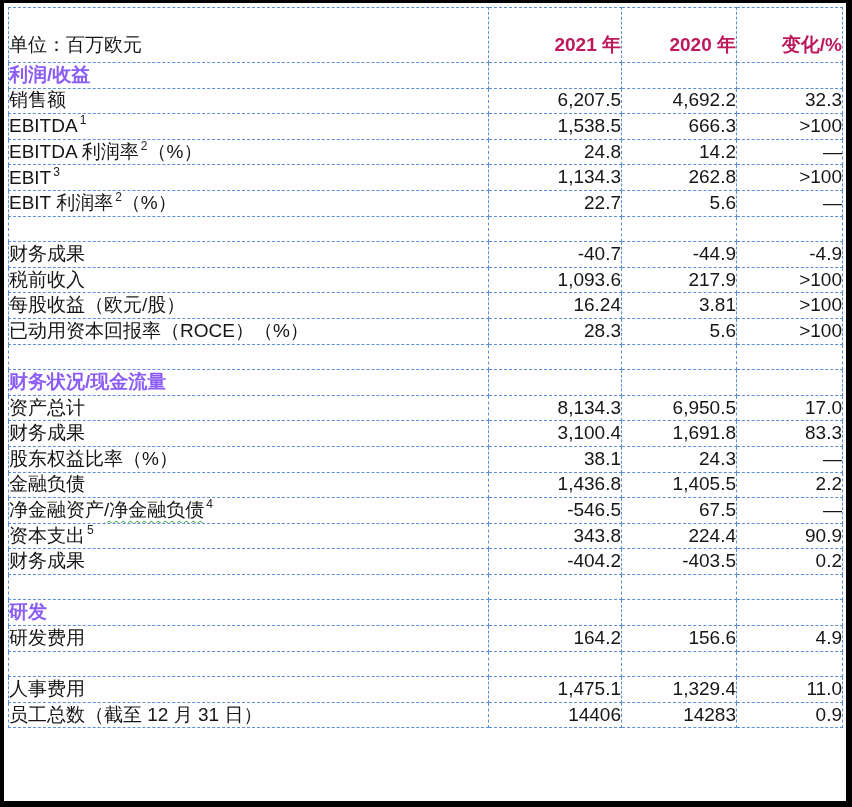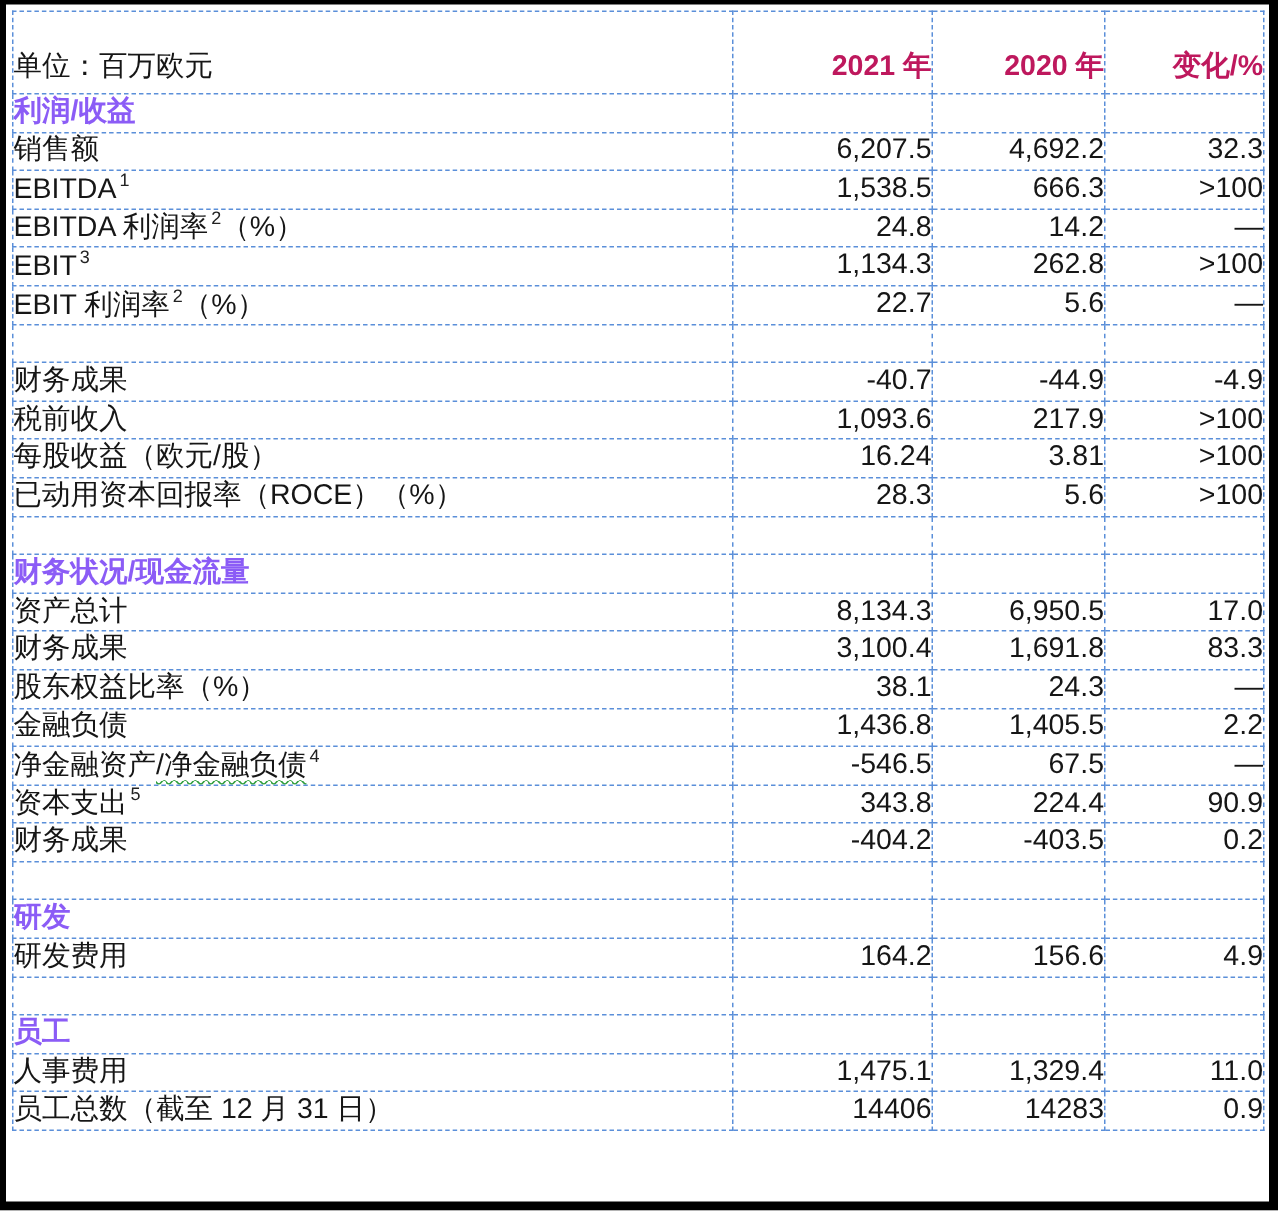--- a/index.html
+++ b/index.html
@@ -218,26 +218,20 @@
           <td class="num">164.2</td>
           <td class="num">156.6</td>
           <td class="num">4.9</td>
         </tr>
         <tr class="empty">
           <td class="label"></td>
           <td class="num"></td>
           <td class="num"></td>
           <td class="num"></td>
         </tr>
-        <tr class="section">
-          <td class="label">员工</td>
-          <td class="num"></td>
-          <td class="num"></td>
-          <td class="num"></td>
-        </tr>
         <tr class="data">
           <td class="label">人事费用</td>
           <td class="num">1,475.1</td>
           <td class="num">1,329.4</td>
           <td class="num">11.0</td>
         </tr>
         <tr class="data">
           <td class="label">员工总数（截至 12 月 31 日）</td>
           <td class="num">14406</td>
           <td class="num">14283</td>

